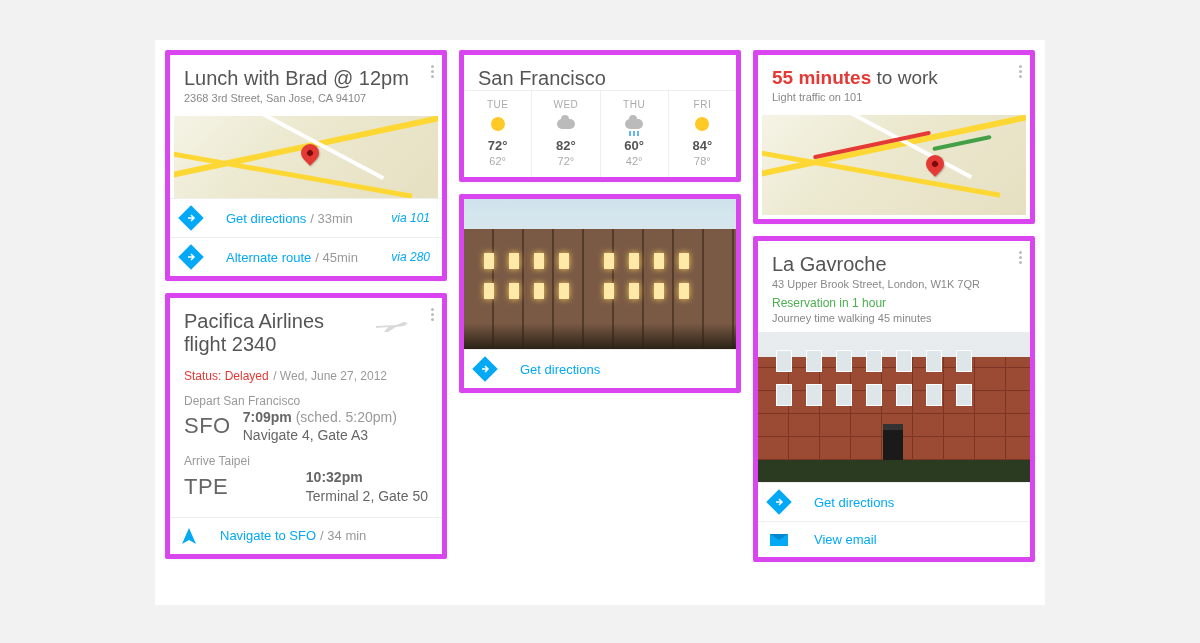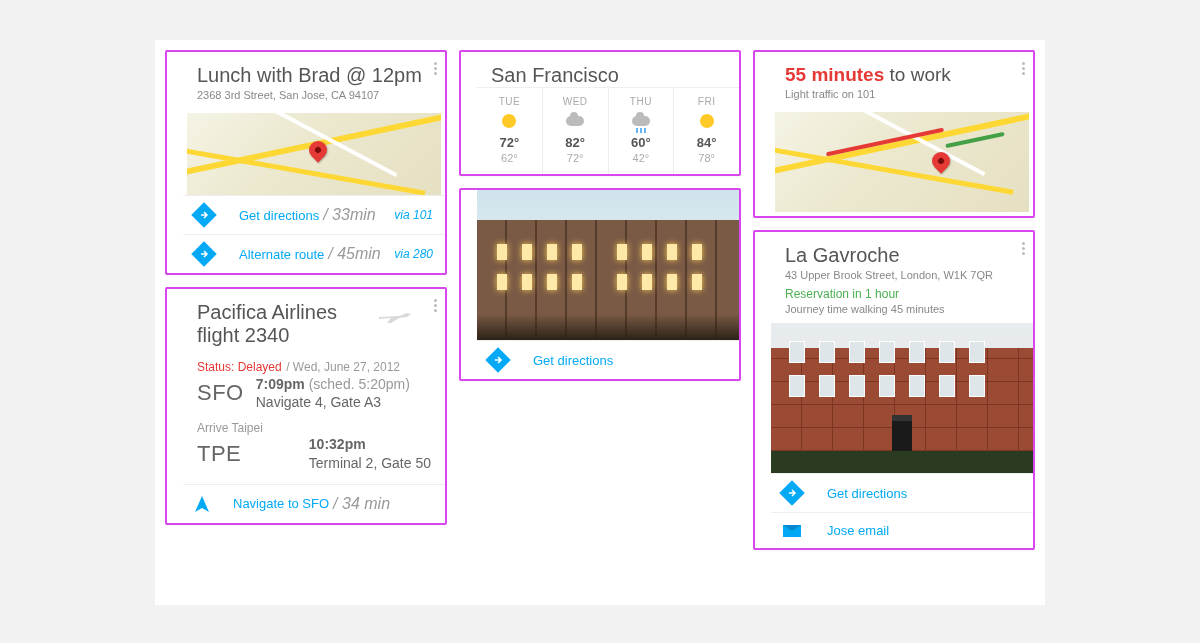--- a/index.html
+++ b/index.html
@@ -1,40 +1,40 @@
 <!DOCTYPE html>
 <html><head>
 <meta charset="utf-8">
 <style>
   html,body{margin:0;padding:0;background:#f2f2f2;font-family:Arial,Helvetica,sans-serif;}
   .stage{width:1200px;height:643px;background:#f2f2f2;position:relative;overflow:hidden;}
   .board{position:absolute;left:155px;top:40px;width:890px;height:565px;background:#ffffff;padding:10px;box-sizing:border-box;}
   .cols{display:flex;gap:12px;}
   .col{flex:1;display:flex;flex-direction:column;gap:12px;}
-  .card{background:#fff;border:2px solid #d946ef;border-radius:2px;box-shadow:0 1px 2px rgba(0,0,0,.04);position:relative;padding-left:16px;}
+  .card{background:#fff;border:5px solid #d946ef;border-radius:2px;box-shadow:0 1px 2px rgba(0,0,0,.04);position:relative;}
   .pad{padding:12px 14px;}
   .title{font-size:20px;color:#555;font-weight:400;}
   .sub{font-size:11px;color:#888;margin-top:2px;}
   .menu{position:absolute;top:10px;right:8px;display:flex;flex-direction:column;gap:2px;cursor:pointer;}
   .menu span{width:3px;height:3px;background:#bbb;border-radius:50%;}
   .map{height:82px;background:linear-gradient(135deg,#f5f3e5 0%,#ece9d0 40%,#e6e0c2 100%);position:relative;overflow:hidden;margin:0 4px;}
   .road{position:absolute;background:#fdd835;}
   .road.r1{width:300px;height:6px;top:30px;left:-30px;transform:rotate(-12deg);}
   .road.r2{width:250px;height:5px;top:56px;left:-10px;transform:rotate(10deg);}
   .road.r3{width:180px;height:4px;background:#fff;top:18px;left:40px;transform:rotate(28deg);}
   .traffic{position:absolute;height:4px;background:#e53935;border-radius:2px;}
   .traffic.t1{width:120px;top:28px;left:50px;transform:rotate(-12deg);}
   .traffic.t2{width:60px;height:4px;background:#43a047;top:26px;left:170px;transform:rotate(-12deg);}
   .pin{position:absolute;width:18px;height:18px;background:#e53935;border-radius:50% 50% 50% 0;transform:rotate(-45deg);left:48%;top:28px;box-shadow:0 1px 2px rgba(0,0,0,.3);}
   .pin::after{content:"";position:absolute;width:6px;height:6px;background:#7a0b0b;border-radius:50%;top:6px;left:6px;}
   .linkrow{display:flex;align-items:center;padding:10px 12px;border-top:1px solid #eee;font-size:13px;}
   .dir-icon{width:18px;height:18px;background:#03a9f4;transform:rotate(45deg);margin-right:10px;display:flex;align-items:center;justify-content:center;flex-shrink:0;}
   .dir-icon svg{transform:rotate(-45deg);}
   .link-main{color:#03a9f4;margin-left:16px;}
-  .link-dim{color:#999;font-size:16px;margin-left:4px;font-style:italic;}
+  .link-dim{color:#999;font-size:13px;margin-left:4px;}
   .via{margin-left:auto;color:#03a9f4;font-style:italic;font-size:12px;}
   
   .plane{position:absolute;top:14px;right:32px;}
   .status-red{color:#e53935;font-size:12px;}
   .status-grey{color:#999;font-size:12px;}
   .seg-label{color:#999;font-size:12px;margin-top:10px;}
   .seg-row{display:flex;align-items:center;gap:12px;}
   .code{font-size:22px;color:#666;letter-spacing:0.5px;}
   .seg-text{font-size:14px;color:#666;line-height:1.3;}
   .nav-icon{color:#03a9f4;margin-right:8px;font-size:16px;}
@@ -136,20 +136,21 @@
             </svg>
           <div class="pad" style="padding-bottom:4px;">
             <div class="title" style="line-height:1.15">
               <span>Pacifica Airlines</span><br><span>flight 2340</span>
             </div>
             <div style="margin-top:10px;">
               <span class="status-red">Status: Delayed</span>
               <span class="status-grey">  /  </span>
               <span class="status-grey">Wed, June 27, 2012</span>
             </div>
+            <div class="seg-label">Depart San Francisco</div>
             <div class="seg-row">
               <div class="code">SFO</div>
               <div class="seg-text">
                 <b>7:09pm</b> <span style="color:#999">(sched. 5:20pm)</span><br>
                 <span>Navigate 4, Gate A3</span>
               </div>
             </div>
             <div class="seg-label">Arrive Taipei</div>
             <div class="seg-row" style="margin-bottom:8px;justify-content:space-between;">
               <div class="code">TPE</div>
@@ -314,21 +315,21 @@
           <div class="linkrow">
             <div class="dir-icon">
                 <svg width="10" height="10" viewBox="0 0 10 10">
                   <path d="M2 5h5M5 2l3 3-3 3" stroke="#fff" stroke-width="1.5" fill="none"></path>
                 </svg>
               </div>
             <span class="link-main">Get directions</span>
           </div>
           <div class="linkrow">
             <div class="mail-icon"></div>
-            <span class="link-main">Jose email</span>
+            <span class="link-main">View email</span>
           </div>
         </div>
 
       </div>
 
     </div>
   </div>
 </div>
 
 </body></html>

